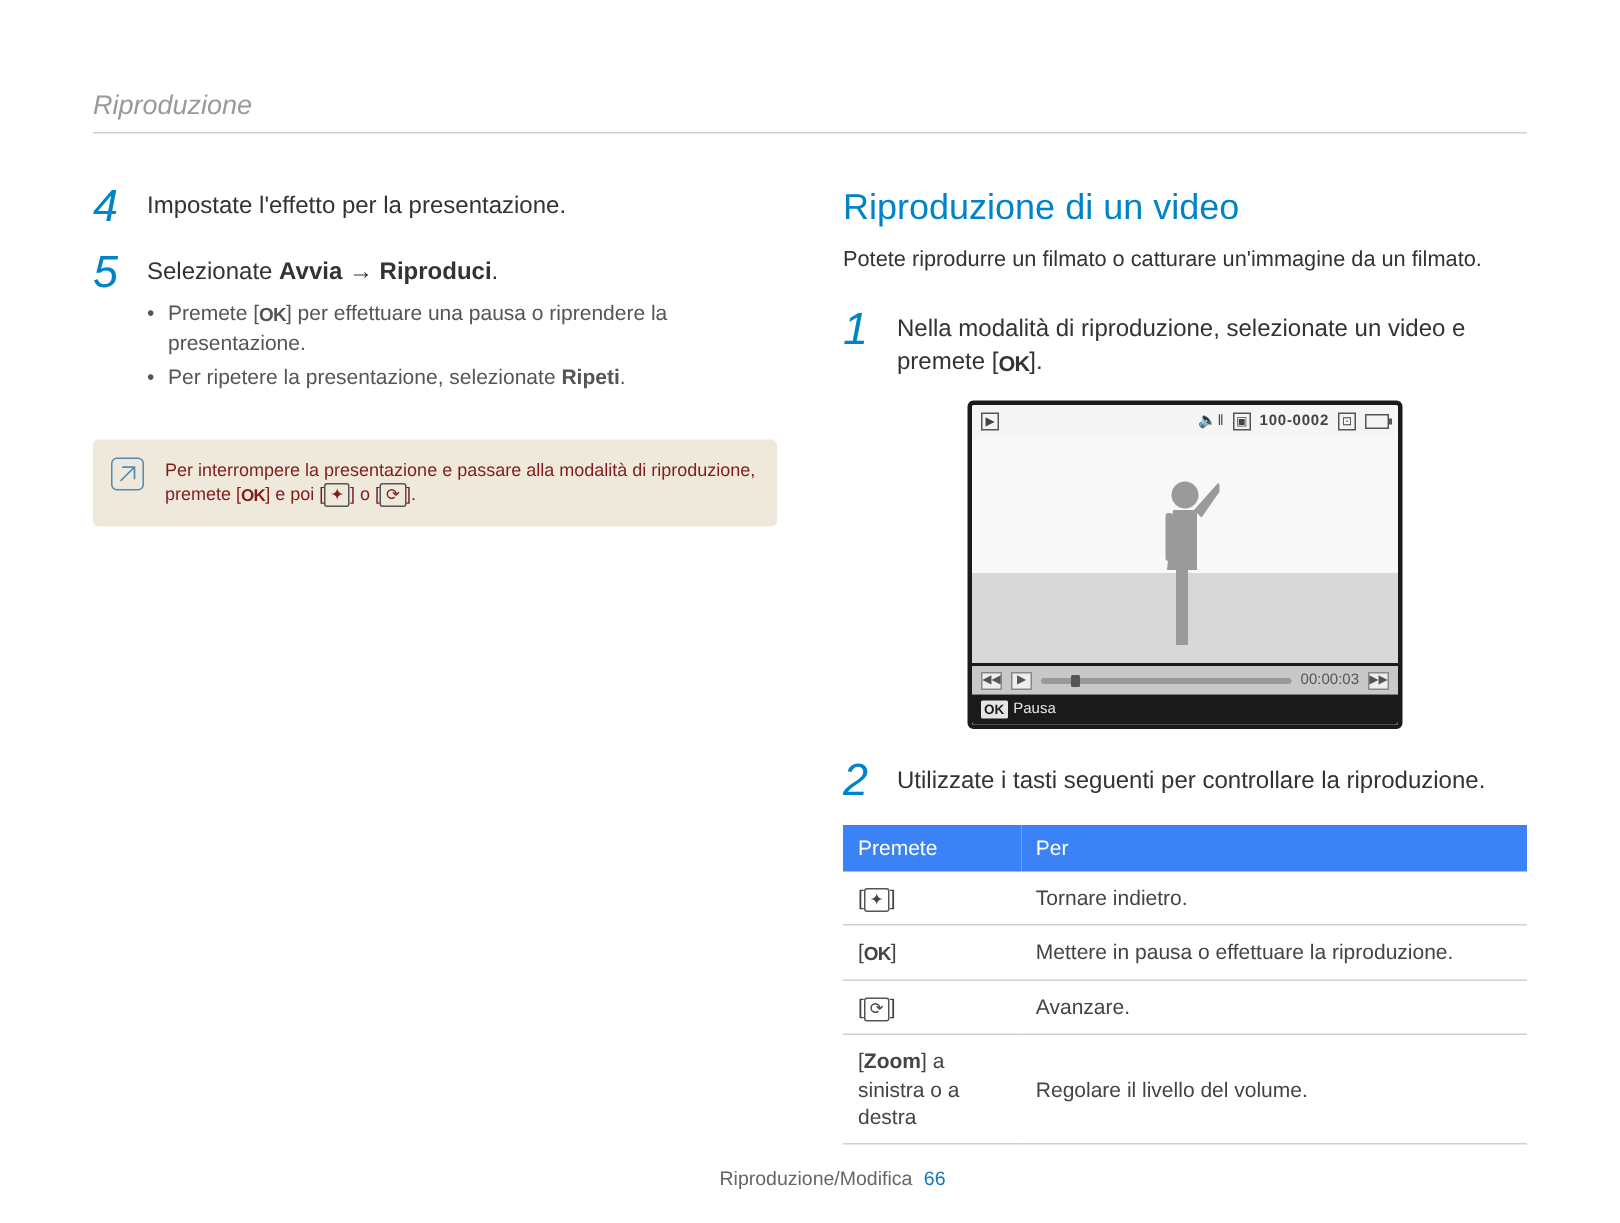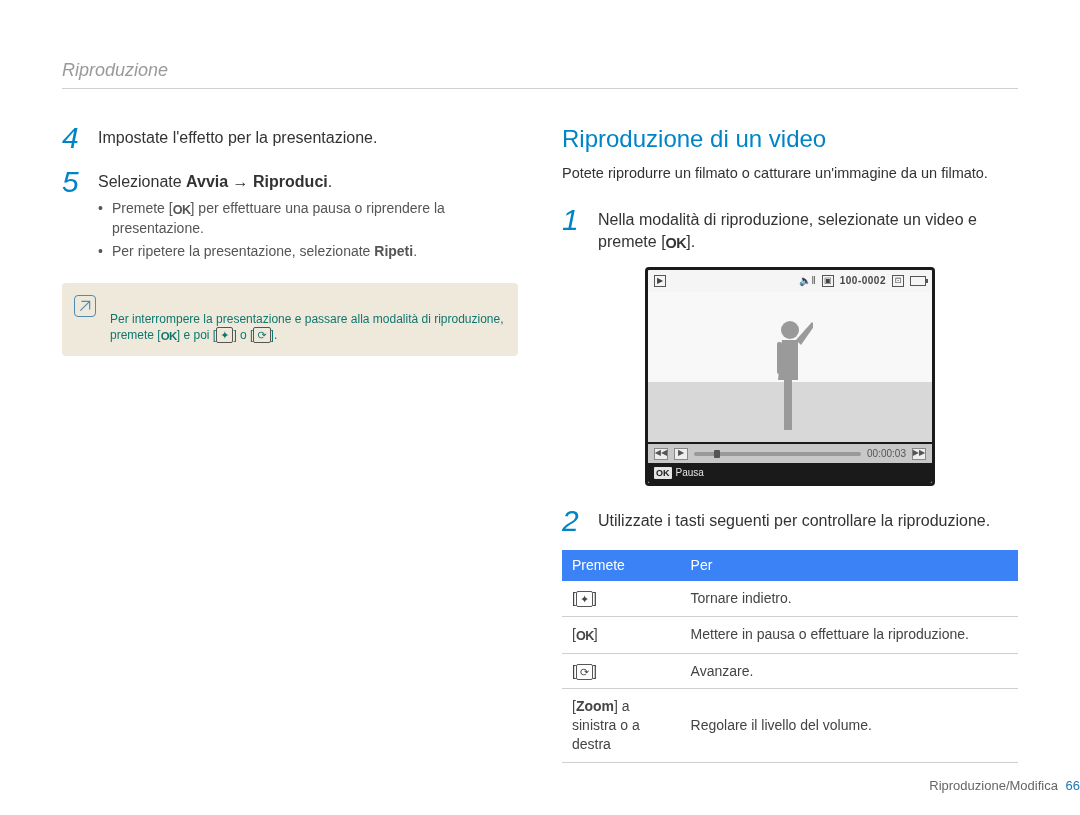--- a/index.html
+++ b/index.html
@@ -78,25 +78,25 @@
     border: 1px solid #555;
     border-radius: 2px;
     padding: 0 3px;
     font-size: 11px;
     line-height: 14px;
     vertical-align: 0px;
   }
   .note-box {
     background: #efe9dc;
     border-radius: 4px;
-    padding: 28px 14px 12px 48px;
+    padding: 12px 14px 12px 48px;
     position: relative;
     font-size: 12px;
-    color: #0f766e;
-    margin-top: 18px;
+    color: #7f1d1d;
+    margin-top: 28px;
   }
   .note-icon {
     position: absolute;
     left: 12px;
     top: 12px;
     width: 22px;
     height: 22px;
     border: 1.5px solid #4f8bb3;
     border-radius: 4px;
     display: flex;
@@ -196,21 +196,21 @@
     border-bottom: 1px solid #cfcfcf;
     padding: 8px 10px;
     color: #444;
     vertical-align: middle;
   }
   .ctrl-table td:first-child { width: 26%; }
   .footer {
     position: absolute;
     left: 0; right: 0;
     bottom: 20px;
-    text-align: right;
+    text-align: center;
     font-size: 13px;
     color: #666;
     margin-left: 30px;
   }
   .footer .pg { color: #1a78b3; margin-left: 4px;}
   .bold { font-weight: bold; }
   .arrow { font-family: Arial; }
 </style>
 </head>
 <body>

